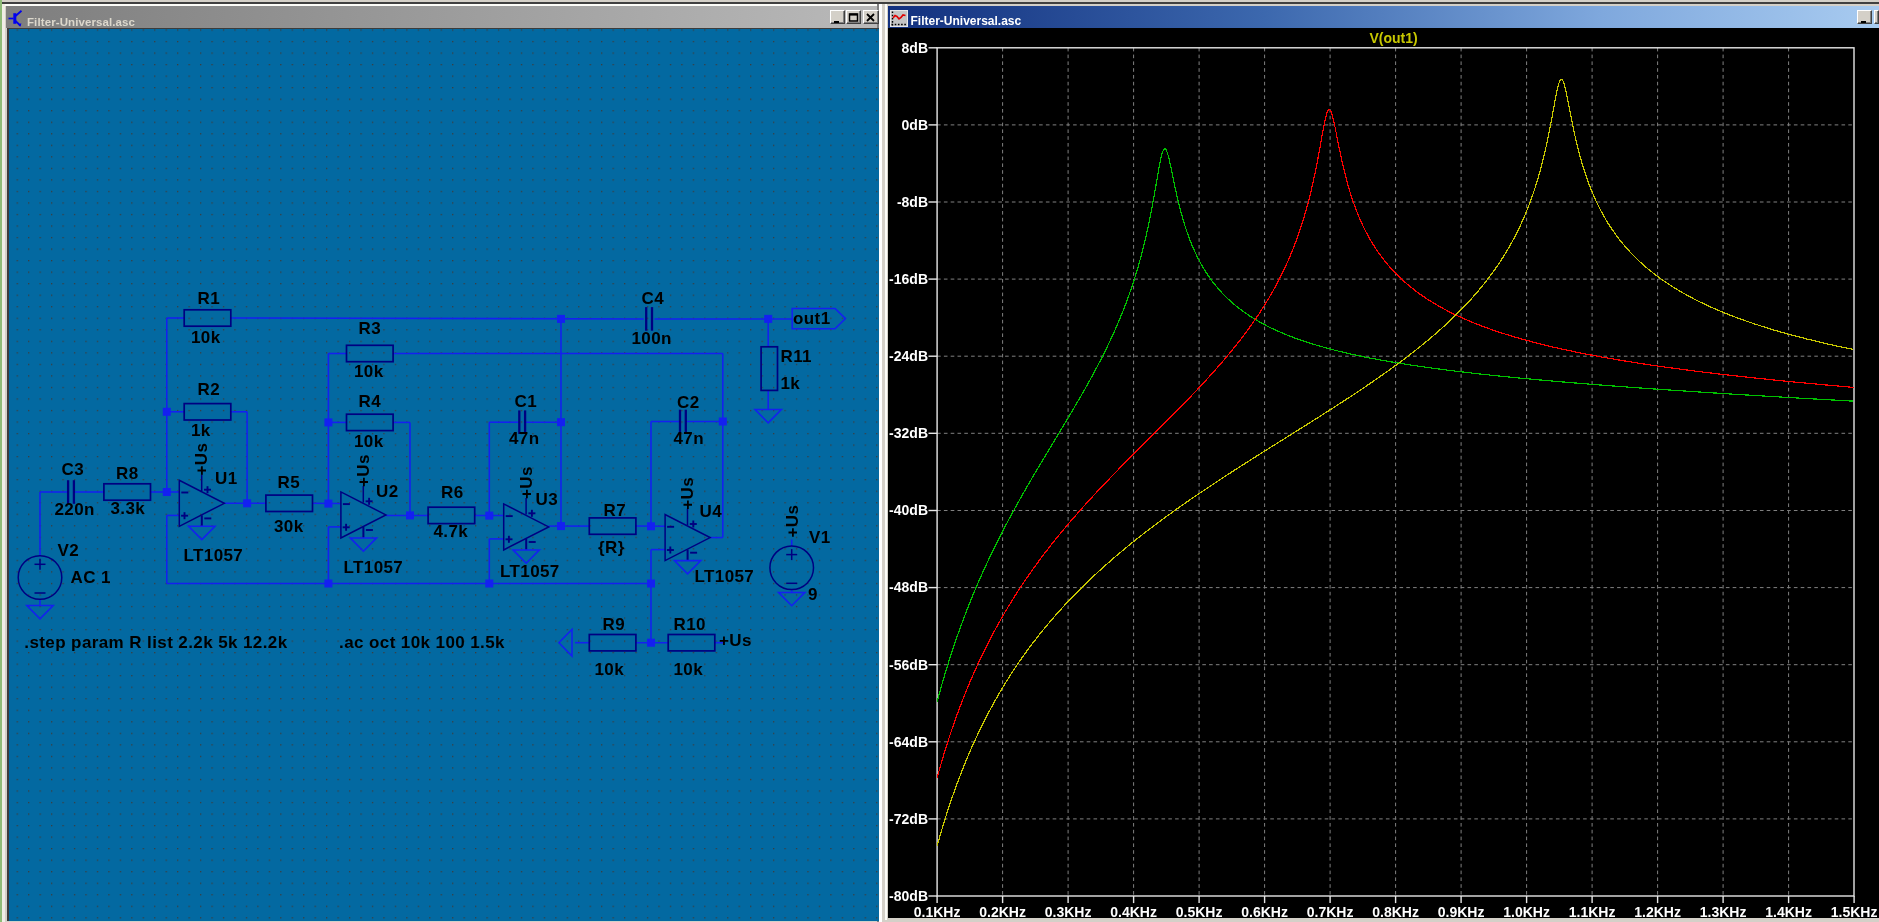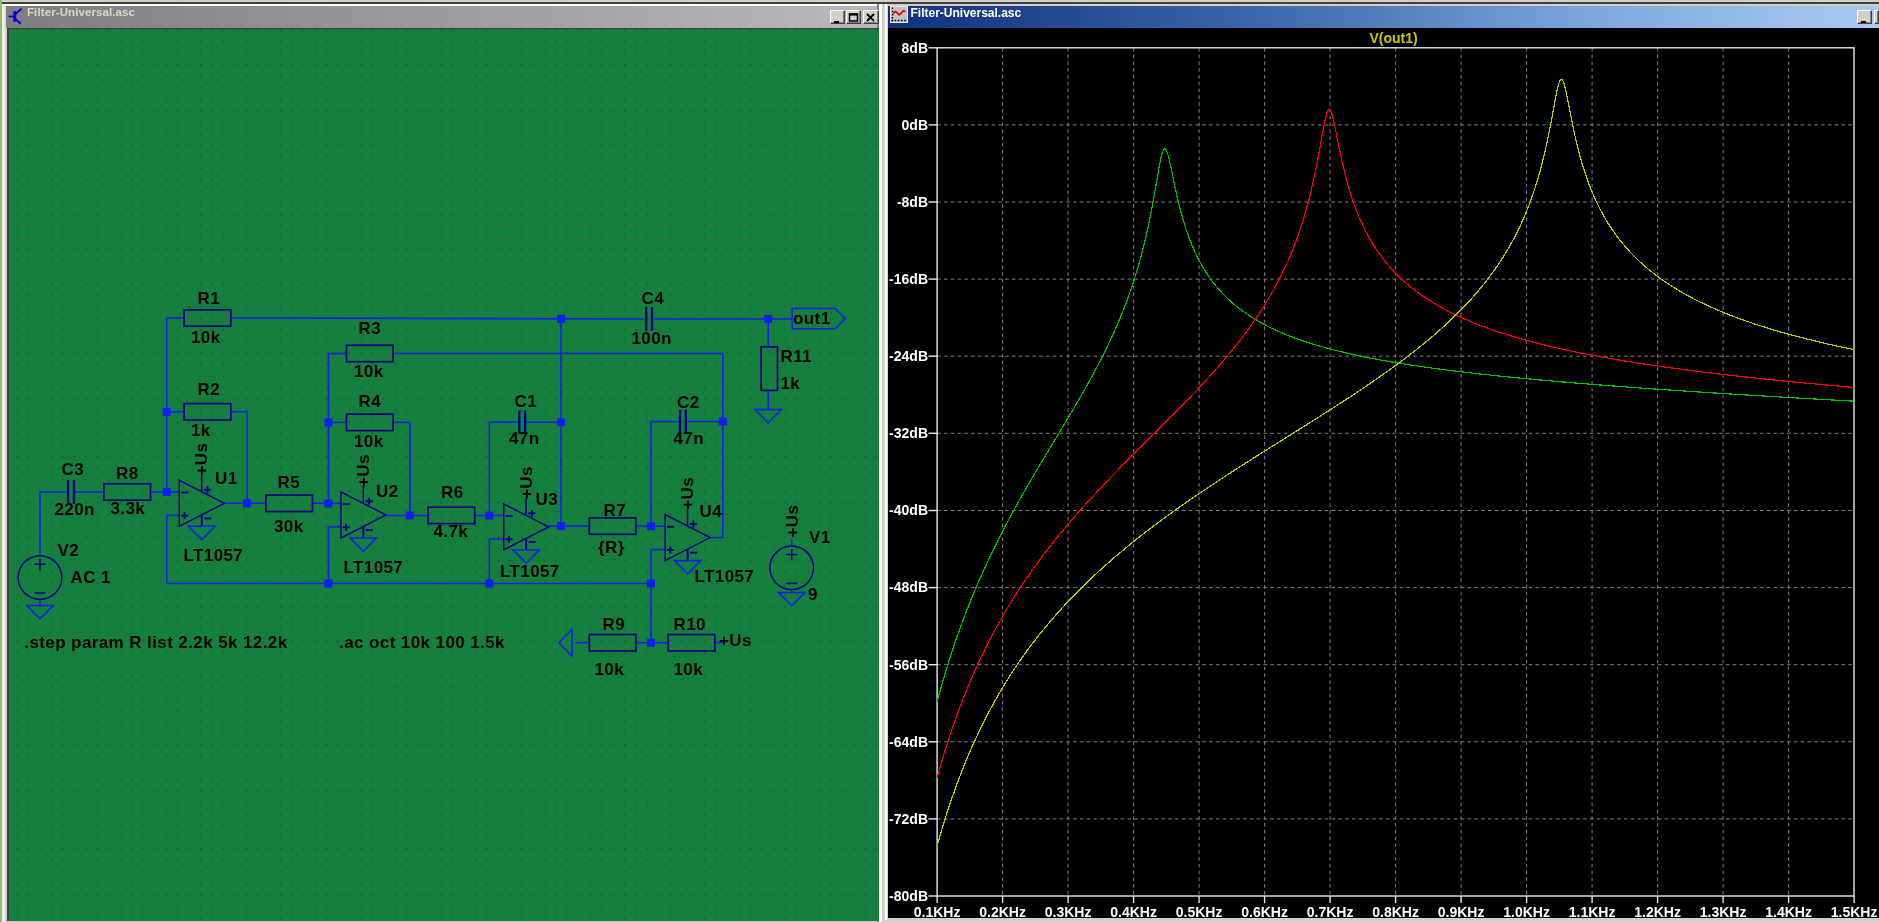--- a/index.html
+++ b/index.html
@@ -1,16 +1,16 @@
 <!DOCTYPE html>
 <html><head><meta charset="utf-8"><style>
 *{margin:0;padding:0;box-sizing:border-box}
 html,body{width:1879px;height:922px;overflow:hidden;background:#d4d0c8;font-family:"Liberation Sans",sans-serif}
 .win{position:absolute}
-.tbar{position:absolute;height:21.5px;display:flex;align-items:flex-start}
+.tbar{position:absolute;height:21.5px;display:flex;align-items:flex-end}
 .btn{position:absolute;width:15.5px;height:14.5px;background:#d4d0c8;border-top:1px solid #fff;border-left:1px solid #fff;border-right:1px solid #404040;border-bottom:1px solid #404040;box-shadow:inset -1px -1px 0 #808080}
 </style></head><body>
 
 <div style="position:absolute;left:0;top:0;width:2px;height:922px;background:#8fbc78"></div>
 
 <div class="win" style="left:2px;top:0;width:882px;height:922px;background:#d4d0c8">
   <div style="position:absolute;left:0;top:2px;width:882px;height:1.5px;background:#404040"></div>
   <div style="position:absolute;left:0;top:3.5px;width:2.5px;height:918px;background:#f0ede6"></div>
   <div style="position:absolute;left:2.5px;top:3.5px;width:877px;height:2.5px;background:#fcfcf8"></div>
   <div style="position:absolute;left:875px;top:4px;width:2px;height:918px;background:#808080"></div>
@@ -30,21 +30,21 @@
         <line x1="3" y1="10" x2="8" y2="10" stroke="#000" stroke-width="2"></line>
       </svg></div>
   <div class="btn" style="left:843.5px;top:9.5px"><svg width="14" height="13">
         <rect x="2.5" y="2" width="8" height="7" fill="none" stroke="#000" stroke-width="1.5"></rect>
         <line x1="2.5" y1="2.6" x2="10.5" y2="2.6" stroke="#000" stroke-width="2"></line>
       </svg></div>
   <div class="btn" style="left:861px;top:9.5px"><svg width="14" height="13">
         <path d="M3,2 L10,9 M10,2 L3,9" stroke="#000" stroke-width="1.8"></path>
       </svg></div>
 
-  <div style="position:absolute;left:4.5px;top:27.8px;width:872px;height:893px;border-top:1.6px solid #3c3c3c;border-left:2.2px solid #3c3c3c;background:#15803d">
+  <div style="position:absolute;left:4.5px;top:27.8px;width:872px;height:893px;border-top:1.6px solid #3c3c3c;border-left:2.2px solid #3c3c3c;background:#0369a1">
   <svg width="869" height="891" viewBox="7.5 29 869 891" font-family="Liberation Sans,sans-serif">
     <defs>
           <pattern id="dots" x="15.1" y="29.4" width="11.46" height="11.53" patternUnits="userSpaceOnUse">
       <rect x="0" y="0" width="1.3" height="1.3" fill="#3c3c3c"></rect>
     </pattern>
         </defs>
     <rect x="7.5" y="29" width="869" height="891" fill="url(#dots)"></rect>
 <line x1="38.5" y1="492" x2="65.6" y2="492" stroke="#1420f0" stroke-width="1.55"></line>
 <line x1="73.4" y1="492" x2="102.6" y2="492" stroke="#1420f0" stroke-width="1.55"></line>
 <line x1="148.8" y1="492" x2="177.8" y2="492" stroke="#1420f0" stroke-width="1.55"></line>

